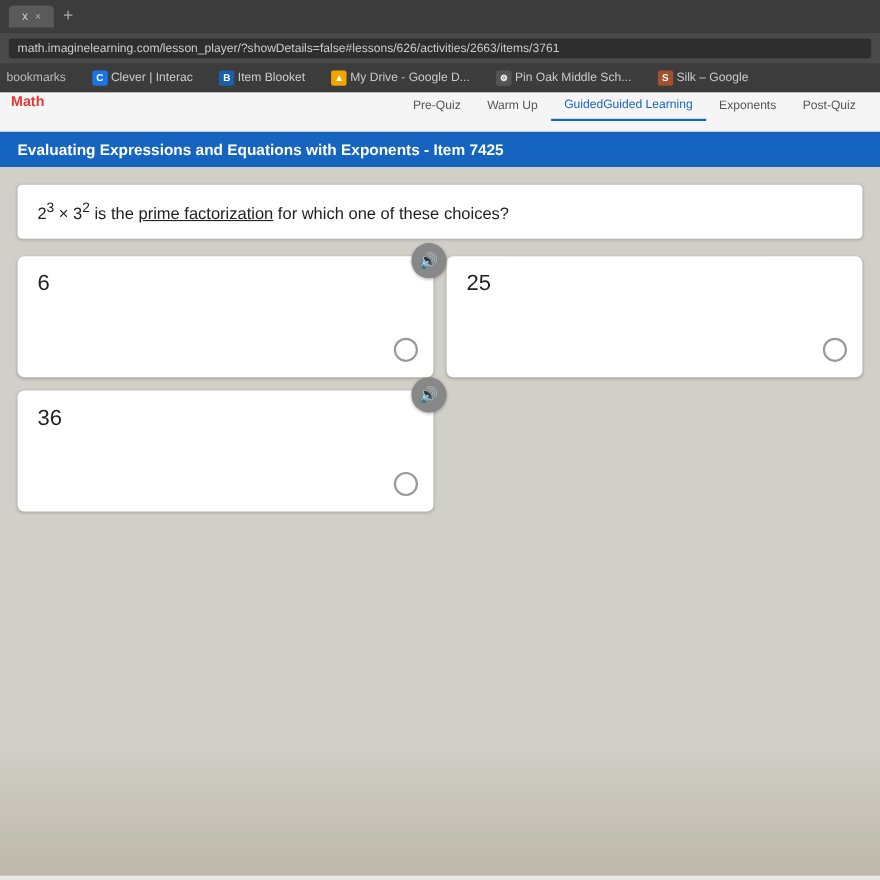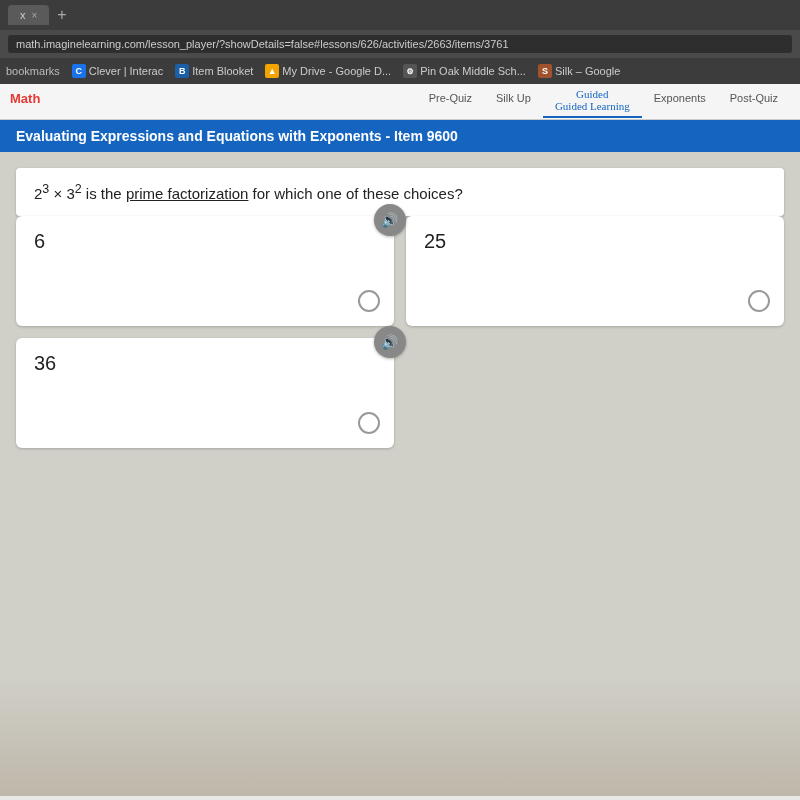--- a/index.html
+++ b/index.html
@@ -56,21 +56,21 @@
       padding: 3px 8px;
       border-radius: 3px;
     }
 
     .bookmarks-bar {
       background: #3c3c3c;
       height: 26px;
       display: flex;
       align-items: center;
       padding: 0 6px;
-      gap: 12px;
+      gap: 24px;
       font-size: 11px;
       color: #ccc;
       overflow: hidden;
     }
     .bookmark-item {
       display: flex;
       align-items: center;
       gap: 3px;
       white-space: nowrap;
     }
@@ -95,21 +95,21 @@
       background: #e8e8e8;
       height: calc(800px - 84px);
       overflow: hidden;
     }
 
     
     .nav-bar {
       background: #f5f5f5;
       height: 36px;
       display: flex;
-      align-items: center;
+      align-items: flex-start;
       padding: 0 10px;
       gap: 0;
       border-bottom: 1px solid #ccc;
     }
     .nav-brand {
       color: #e53935;
       font-size: 13px;
       font-weight: bold;
       margin-right: auto;
       padding-bottom: 6px;
@@ -121,28 +121,27 @@
       color: #555;
     }
     .nav-tab {
       padding: 6px 12px;
       cursor: pointer;
       border-bottom: 2px solid transparent;
       white-space: nowrap;
     }
     .nav-tab-guided {
       display: flex;
-      flex-direction: column;
+      flex-direction: row;
       align-items: center;
       padding: 2px 12px 4px;
       font-size: 11px;
       color: #1565c0;
       border-bottom: 2px solid #1565c0;
       cursor: pointer;
-      font-family: Liberation Serif, serif;
     }
 
     
     .lesson-header {
       background: #1565c0;
       color: white;
       padding: 8px 16px;
       font-size: 14px;
       font-weight: bold;
     }
@@ -153,20 +152,21 @@
       padding: 16px;
       height: calc(100% - 72px);
       position: relative;
     }
 
     
     .question-card {
       background: white;
       border-radius: 4px;
       padding: 14px 18px;
+      margin-bottom: 16px;
       font-size: 15px;
       color: #222;
       box-shadow: 0 1px 3px rgba(0,0,0,0.2);
     }
     .underline {
       text-decoration: underline;
     }
 
     
     .choices-grid {
@@ -276,33 +276,33 @@
     </div>
   </div>
 </div>
 
 <div class="page-content">
 
   <div class="nav-bar">
     <span class="nav-brand">Math</span>
     <div class="nav-tabs">
       <div class="nav-tab">Pre-Quiz</div>
-      <div class="nav-tab">Silk Up</div>
+      <div class="nav-tab">Warm Up</div>
       <div class="nav-tab-guided">
         <span>Guided</span>
         <span>Guided
 Learning</span>
       </div>
       <div class="nav-tab">Exponents</div>
       <div class="nav-tab">Post-Quiz</div>
     </div>
   </div>
 
   <div class="lesson-header">
-    <span>Evaluating Expressions and Equations with Exponents - Item 9600</span>
+    <span>Evaluating Expressions and Equations with Exponents - Item 7425</span>
   </div>
 
   <div class="main-content">
 
     <div class="question-card">
       <span>
         2<sup>3</sup> × 3<sup>2</sup> is the <span class="underline">prime factorization</span> for which one of these choices?
       </span>
     </div>
 

